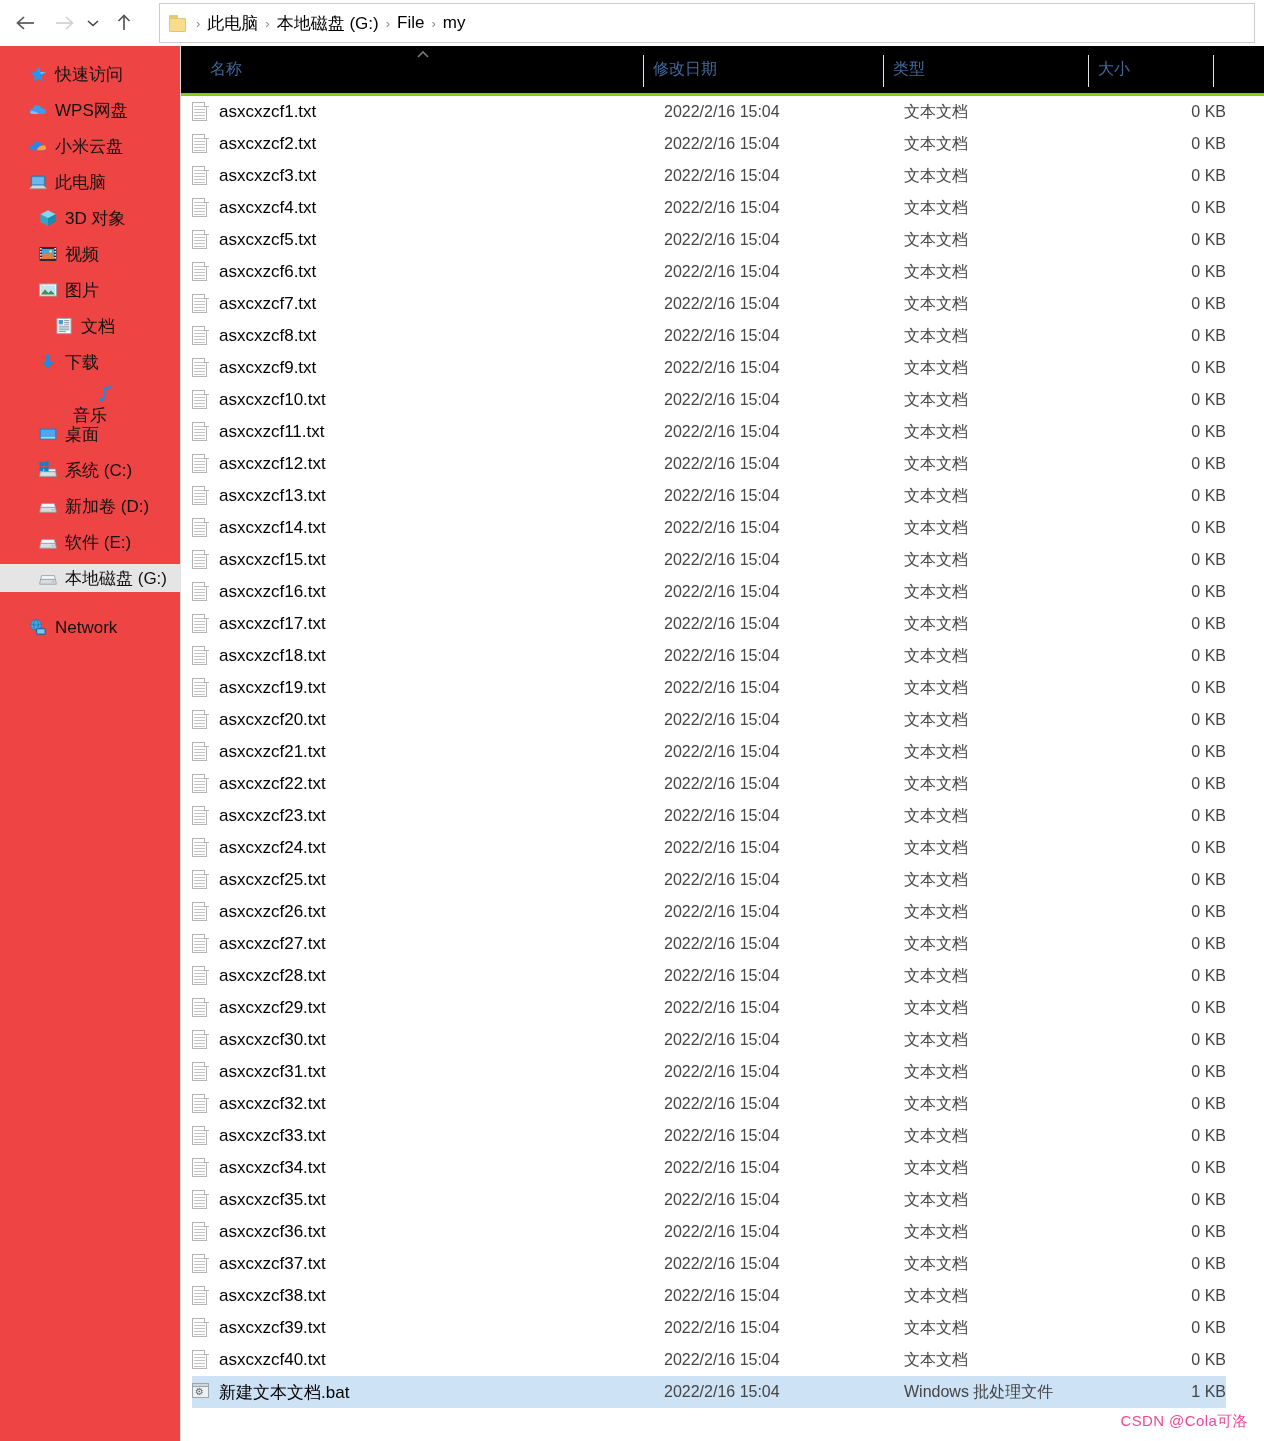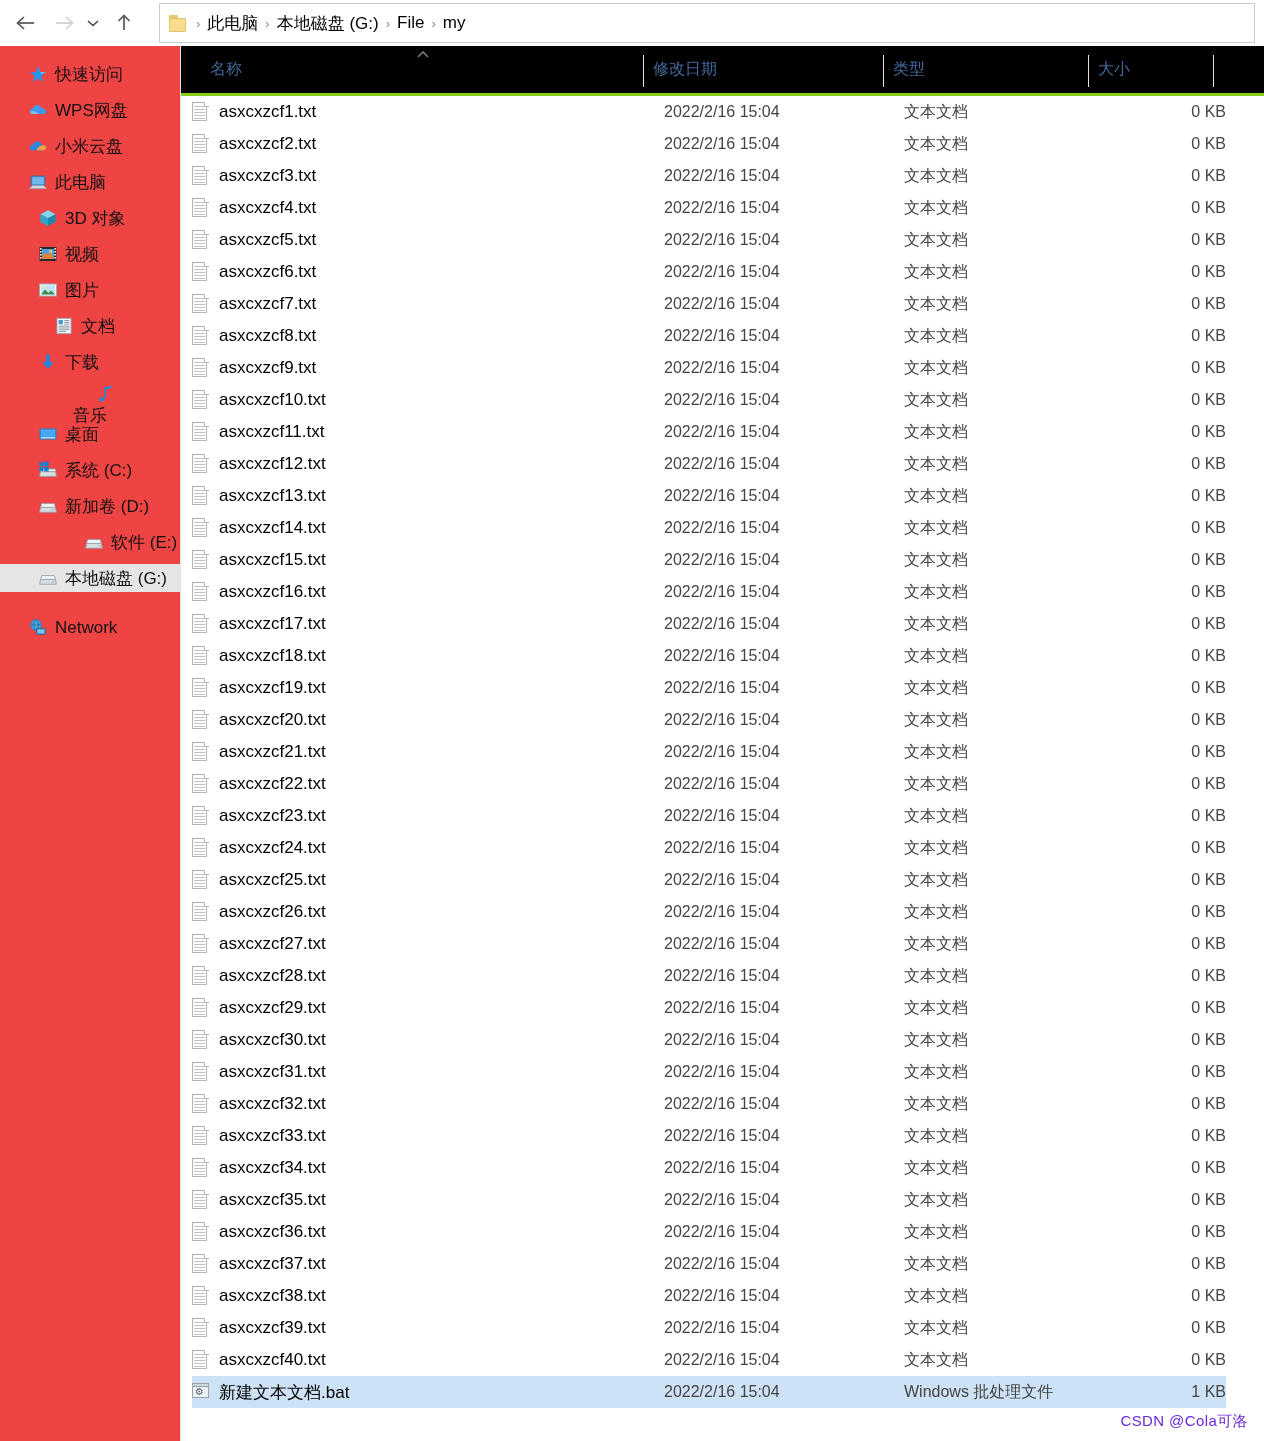--- a/index.html
+++ b/index.html
@@ -242,21 +242,21 @@
     color:#5a6570;
     font-size:10px;
     line-height:9px;
   }
 
   
   .watermark {
     position: absolute;
     right: 16px; bottom: 10px;
     font-size: 15px;
-    color: #6d28d9;
+    color: #ec4899;
     white-space: nowrap;
     letter-spacing: 0.4px;
   }
 </style>
 </head>
 <body>
 
 <div class="navbar">
   <div class="nav-btn nav-back">
     <svg width="22" height="18" viewBox="0 0 22 18">
@@ -415,21 +415,21 @@
       <span class="side-label">系统 (C:)</span>
     </div>
     <div class="side-item" style="top: 446px;">
       <span class="side-ico" style="margin-left: 38px;"><svg width="20" height="20" viewBox="0 0 20 20">
           <path d="M2.6 11.4 L17.4 11.4 L18.4 16.2 L1.6 16.2 Z" fill="#d8dde2" stroke="#8e9aa5" stroke-width="0.8"></path>
           <path d="M3.6 7.6 L16.4 7.6 L17.4 11.4 L2.6 11.4 Z" fill="#f3f6f8" stroke="#8e9aa5" stroke-width="0.8"></path>
           <rect x="13.6" y="13" width="3" height="1.4" fill="#b6bfc8"></rect>
         </svg></span>
       <span class="side-label">新加卷 (D:)</span>
     </div>
-    <div class="side-item" style="top: 482px; margin-left: 46px;">
+    <div class="side-item" style="top: 482px;">
       <span class="side-ico" style="margin-left: 38px;"><svg width="20" height="20" viewBox="0 0 20 20">
           <path d="M2.6 11.4 L17.4 11.4 L18.4 16.2 L1.6 16.2 Z" fill="#d8dde2" stroke="#8e9aa5" stroke-width="0.8"></path>
           <path d="M3.6 7.6 L16.4 7.6 L17.4 11.4 L2.6 11.4 Z" fill="#f3f6f8" stroke="#8e9aa5" stroke-width="0.8"></path>
           <rect x="13.6" y="13" width="3" height="1.4" fill="#b6bfc8"></rect>
         </svg></span>
       <span class="side-label">软件 (E:)</span>
     </div>
     <div class="side-item sel" style="top: 518px;">
       <span class="side-ico" style="margin-left: 38px;"><svg width="20" height="20" viewBox="0 0 20 20">
           <path d="M2.6 11.4 L17.4 11.4 L18.4 16.2 L1.6 16.2 Z" fill="#d8dde2" stroke="#8e9aa5" stroke-width="0.8"></path>

